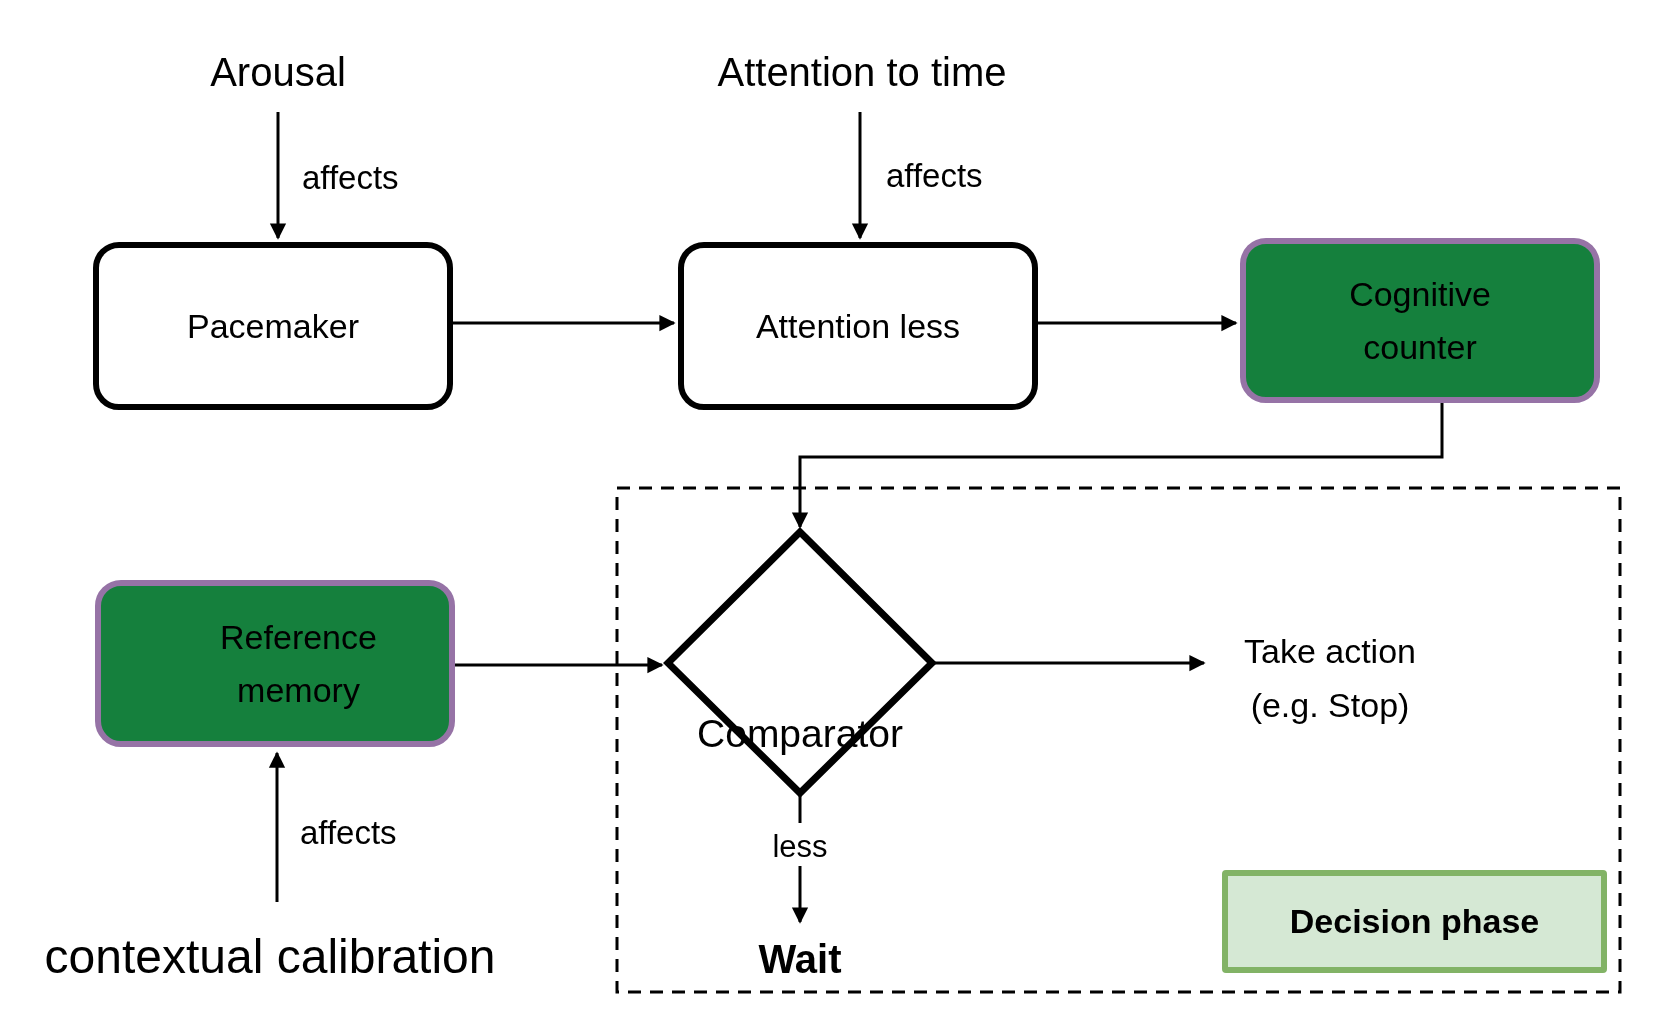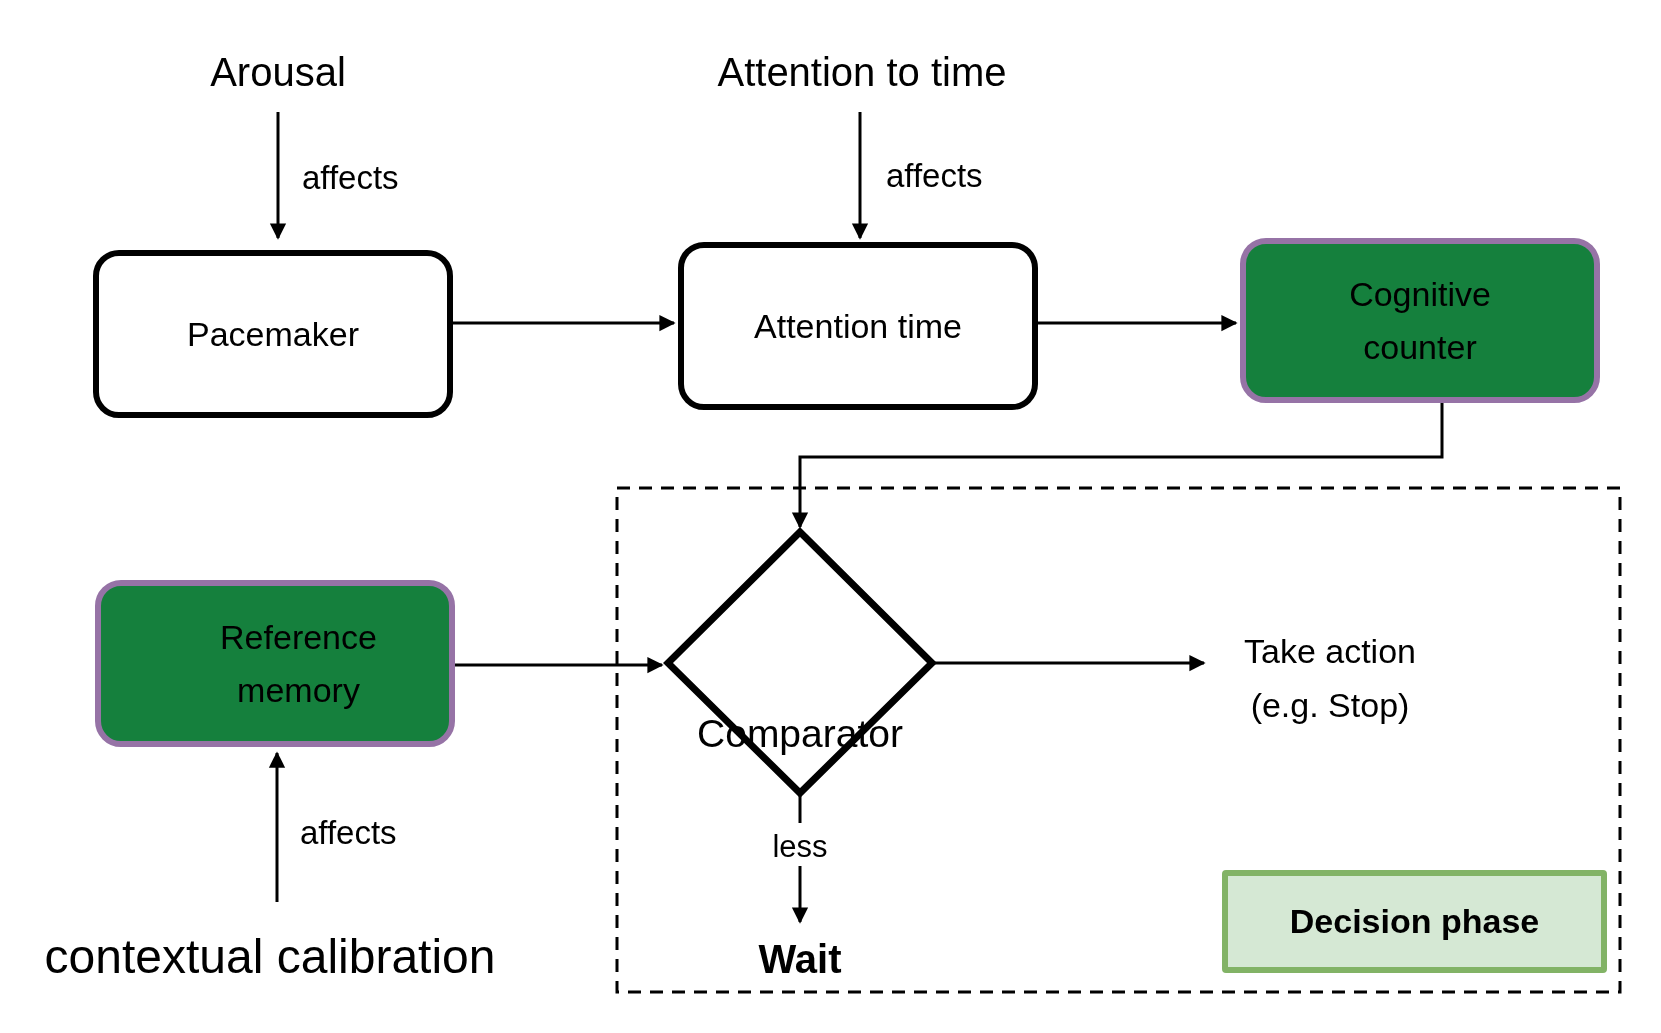--- a/index.html
+++ b/index.html
@@ -38,21 +38,21 @@
   .node.memory {
     background: #15803d;
     border-color: #9673a6;
   }
   .node.phase {
     background: #d5e8d4;
     border-color: #82b366;
     border-radius: 4px;
     font-weight: bold;
   }
-  #pacemaker        { left: 93px;   top: 242px; width: 360px; height: 168px; margin-top: 8px; }
+  #pacemaker        { left: 93px;   top: 242px; width: 360px; height: 168px; }
   #attention-gate   { left: 678px;  top: 242px; width: 360px; height: 168px; }
   #cognitive-counter{ left: 1240px; top: 238px; width: 360px; height: 165px; }
   #reference-memory { left: 95px;   top: 580px; width: 360px; height: 167px; padding-left: 47px; }
   #decision-phase   { left: 1222px; top: 870px; width: 385px; height: 103px; }
 
   .lbl {
     position: absolute;
     white-space: pre-line;
     text-align: center;
   }
@@ -99,21 +99,21 @@
 
     <line x1="932" y1="663" x2="1204" y2="663" stroke="#000" stroke-width="3" marker-end="url(#arrow)"></line>
 
     <line x1="800" y1="793" x2="800" y2="823" stroke="#000" stroke-width="3"></line>
     <line x1="800" y1="866" x2="800" y2="922" stroke="#000" stroke-width="3" marker-end="url(#arrow)"></line>
 
     <line x1="277" y1="902" x2="277" y2="753" stroke="#000" stroke-width="3" marker-end="url(#arrow)"></line>
   </svg>
 
   <div class="node" id="pacemaker">Pacemaker</div>
-  <div class="node" id="attention-gate">Attention time</div>
+  <div class="node" id="attention-gate">Attention less</div>
   <div class="node memory" id="cognitive-counter">Cognitive
 counter</div>
   <div class="node memory" id="reference-memory">Reference
 memory</div>
   <div class="node phase" id="decision-phase">Decision phase</div>
 
   <div class="lbl" id="lbl-attention-time">Attention to time</div>
   <div class="lbl" id="lbl-arousal">Arousal</div>
   <div class="lbl" id="lbl-affects-1">affects</div>
   <div class="lbl" id="lbl-affects-2">affects</div>

